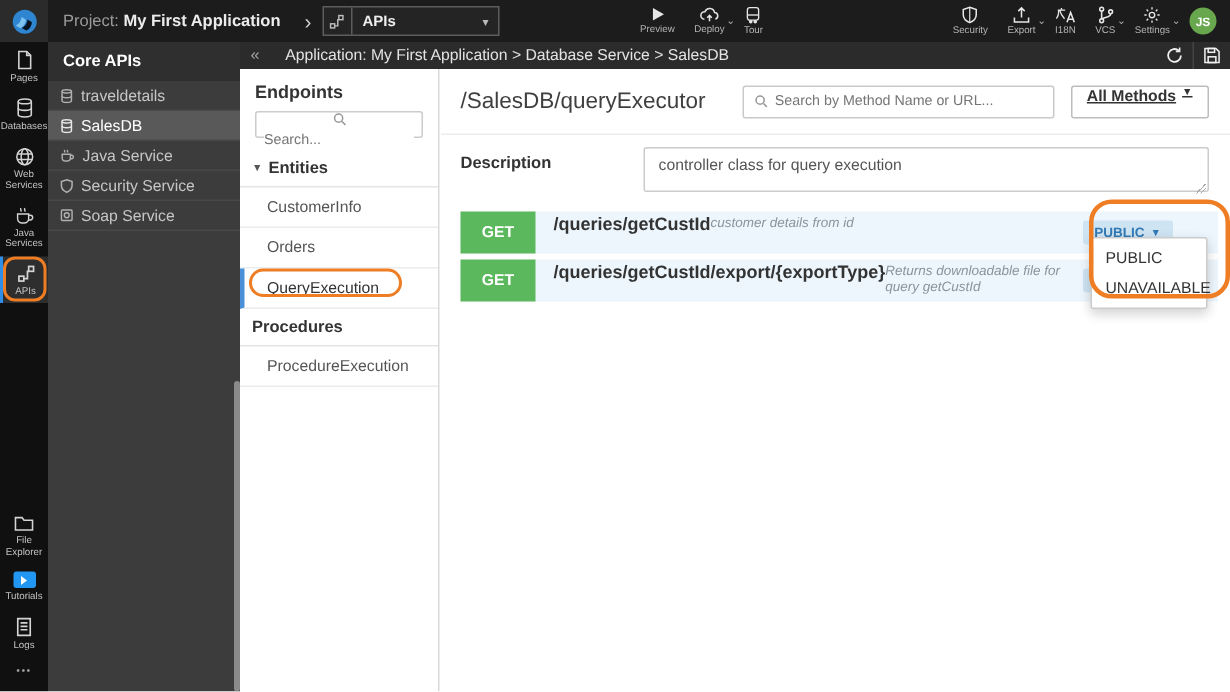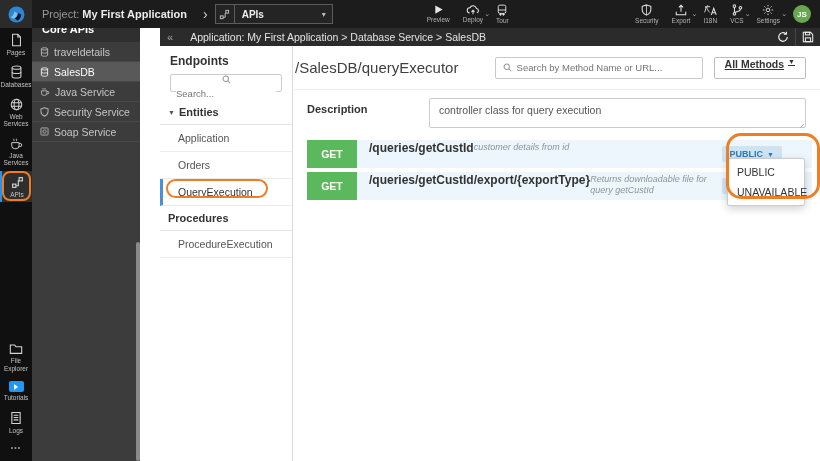--- a/index.html
+++ b/index.html
@@ -28,21 +28,21 @@
   .left-rail { position:absolute; top:28px; left:0; width:32px; bottom:0; background:#101010; z-index:5; display:flex; flex-direction:column; }
   .rail-item { display:flex; flex-direction:column; align-items:center; padding:5px 0 4px; color:#d4d4d4; cursor:pointer; position:relative; width:100%; }
   .rail-item .rail-label { font-size:6.5px; color:#c2c2c2; text-align:center; line-height:1.15; margin-top:2px; }
   .rail-item.active { background:#2e2e2e; border-left:2px solid #2f8fe8; }
   .rail-bottom { margin-top:auto; padding-bottom:4px; }
   .rail-dots { text-align:center; color:#9a9a9a; font-size:7px; letter-spacing:1px; padding:6px 0; cursor:pointer; }
   .tut-tile { width:15px; height:11px; border-radius:2px; background:#2196f3; display:flex; align-items:center; justify-content:center; }
   .tut-tile .tri { width:0; height:0; border-left:4px solid #fff; border-top:3px solid transparent; border-bottom:3px solid transparent; }
 
   
-  .services-panel { position:absolute; top:16px; left:32px; width:108px; bottom:0; background:#3c3c3c; z-index:4; }
+  .services-panel { position:absolute; top:28px; left:32px; width:128px; bottom:0; background:#3c3c3c; z-index:4; }
   .services-header { height:26px; line-height:26px; background:#2f2f2f; color:#fff; font-size:11px; font-weight:bold; padding:0 10px; }
   .service-item { height:20px; display:flex; align-items:center; gap:5px; padding:0 8px; font-size:10.5px; color:#c6c6c6; border-bottom:1px solid #484848; cursor:pointer; }
   .service-item .sicon { color:#b0b0b0; display:flex; }
   .service-item.active { background:#595959; color:#fff; }
   .service-item.active .sicon { color:#e8e8e8; }
   .services-scrollbar { position:absolute; right:0; top:226px; bottom:0; width:4px; background:#8a8a8a; border-radius:2px; }
 
   
   .crumb-bar { position:absolute; top:28px; left:160px; right:0; height:18px; background:#2b2b2b; display:flex; align-items:center; z-index:5; }
   .crumb-collapse { color:#a8a8a8; font-size:11px; padding:0 7px; cursor:pointer; }
@@ -57,21 +57,21 @@
   .ep-search { margin:0 10px 8px; height:18px; border:1px solid #ccc; border-radius:2px; display:flex; align-items:center; padding:0 5px; gap:4px; background:#fff;flex-direction:column; }
   .ep-search input { border:0; outline:0; width:100%; font-size:9.5px; color:#555; font-family:inherit; }
   .ep-search .sic { color:#999; flex:0 0 auto; display:flex; }
   .ep-sec { font-size:11px; font-weight:bold; color:#333; padding:6px 8px; border-bottom:1px solid #e4e4e4; display:flex; align-items:center; gap:4px; cursor:pointer; }
   .ep-sec .sec-caret { font-size:7px; color:#555; }
   .ep-item { font-size:10.5px; color:#555; padding:7px 8px 7px 18px; border-bottom:1px solid #ececec; cursor:pointer; position:relative; }
   .ep-item.active { border-left:3px solid #4a90d9; padding-left:15px; color:#333; }
 
   
   .main { position:absolute; top:46px; left:294px; right:0; bottom:0; background:#fff; }
-  .main-header { height:44px; display:flex; align-items:center; padding:0 14px 0 1px; border-bottom:1px solid #ececec; }
+  .main-header { height:44px; display:flex; align-items:center; padding:0 14px 0 13px; border-bottom:1px solid #ececec; }
   .main-title { font-size:15px; color:#3f3f3f; flex:1; }
   .method-search { width:208px; height:22px; border:1px solid #c9c9c9; border-radius:2px; display:flex; align-items:center; gap:5px; padding:0 7px; margin-right:11px; }
   .method-search input { border:0; outline:0; width:100%; font-size:9.5px; color:#666; font-family:inherit; }
   .method-search .sic { color:#999; flex:0 0 auto; display:flex; }
   .methods-btn { height:22px; border:1px solid #bdbdbd; border-radius:2px; background:#fff; display:flex; align-items:flex-start; gap:4px; padding:0 10px; font-size:10.5px; font-weight:bold; color:#333; cursor:pointer;text-decoration:underline; }
   .methods-btn .caret { font-size:7px; color:#333; }
   .desc-row { display:flex; padding:8px 13px 4px; }
   .desc-label { width:122px; font-size:11px; font-weight:bold; color:#333; padding-top:5px; flex:0 0 auto; }
   .desc-box { flex:1; position:relative; margin-right:1px; }
   .desc-box textarea { width:100%; height:30px; border:1px solid #ccc; border-radius:2px; font-size:10.5px; color:#555; padding:5px 9px; resize:none; font-family:inherit; outline:none; }
@@ -376,21 +376,21 @@
           <path d="M8 8l3 3"></path>
         </svg>
       </span>
     <input placeholder="Search..." style="">
   </div>
   <div class="ep-sec">
     <span class="sec-caret">▼</span>
     <span>Entities</span>
   </div>
   <div class="ep-item">
-    <span>Application</span>
+    <span>CustomerInfo</span>
   </div>
   <div class="ep-item">
     <span>Orders</span>
   </div>
   <div class="ep-item active">
     <div class="annot annot-query"></div>
     <span>QueryExecution</span>
   </div>
   <div class="ep-sec">
     <span>Procedures</span>

